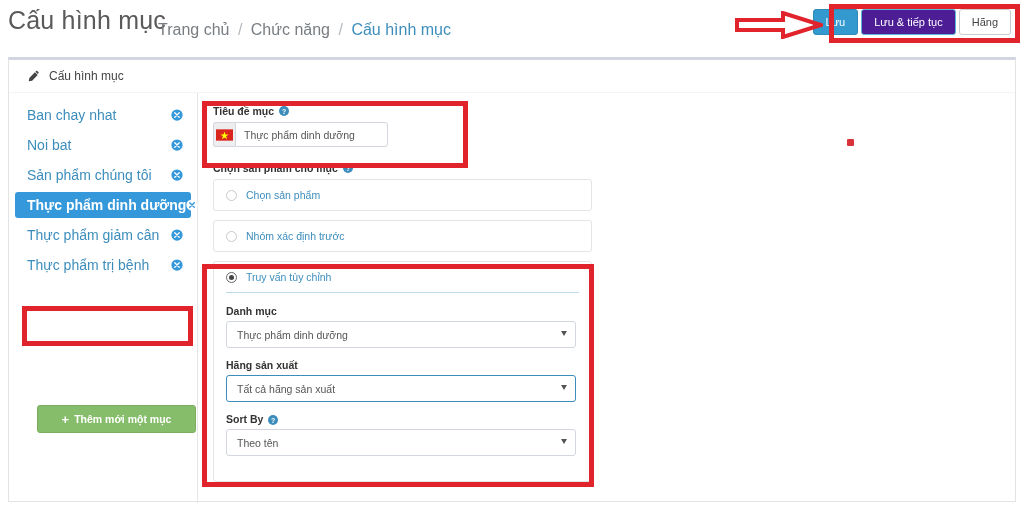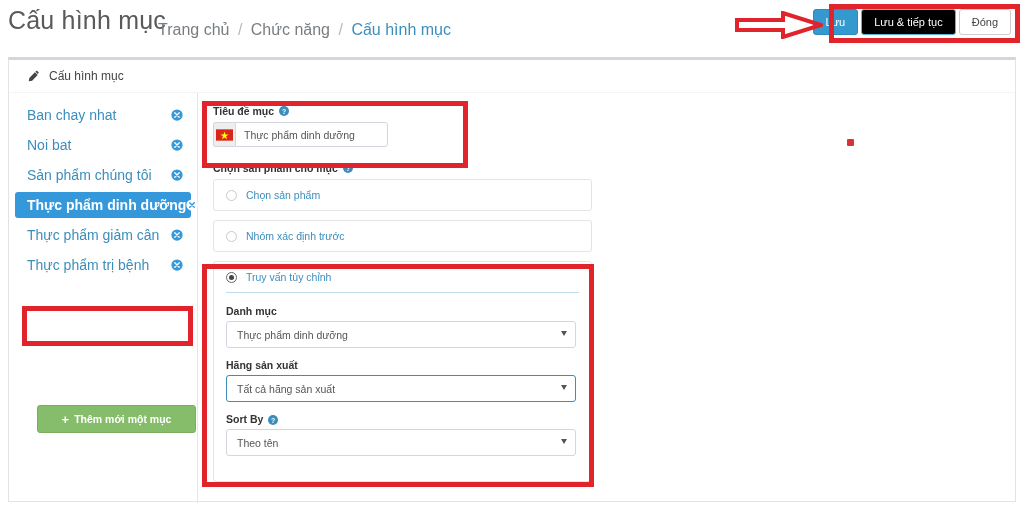--- a/index.html
+++ b/index.html
@@ -32,21 +32,21 @@
 
   
   .btn-group-top { position:absolute; right:13px; top:9px; display:flex; }
   .btn {
     border:1px solid transparent; font-size:11px;
     padding:0 12px; height:26px; line-height:24px;
     cursor:pointer; white-space:nowrap; border-radius:3px;
     font-family:"Liberation Sans", sans-serif;
   }
   .btn-save { background:#3499ce; color:#fff; border-color:#2f8ab9; margin-right:3px; }
-  .btn-savecont { background:#000000; color:#fff; border-color:#5ab9d9; margin-right:3px; }
+  .btn-savecont { background:#4c1d95; color:#fff; border-color:#5ab9d9; margin-right:3px; }
   .btn-close { background:#fff; color:#444; border-color:#ccc; }
 
   
   .red-arrow { position:absolute; left:735px; top:11px; width:88px; height:28px; }
 
   
   .ann-rect { position:absolute; border:5px solid #e1232b; background:transparent; pointer-events:none; }
   #ann-buttons { left:829px; top:4px; width:191px; height:39px; }
   #ann-title   { left:202px; top:101px; width:266px; height:67px; }
   #ann-query   { left:202px; top:264px; width:392px; height:223px; }
@@ -158,21 +158,21 @@
       <span class="bc-link">Trang chủ</span>
       <span class="bc-sep">/</span>
       <span class="bc-link">Chức năng</span>
       <span class="bc-sep">/</span>
       <span class="bc-active">Cấu hình mục</span>
     </div>
 
     <div class="btn-group-top">
       <button class="btn btn-save">Lưu</button>
       <button class="btn btn-savecont">Lưu &amp; tiếp tục</button>
-      <button class="btn btn-close">Đóng</button>
+      <button class="btn btn-close">Hãng</button>
     </div>
   </div>
 
   <svg class="red-arrow" viewBox="0 0 88 28">
     <polygon points="2,9 48,9 48,2 86,14 48,26 48,19 2,19" fill="none" stroke="#e1232b" stroke-width="4" stroke-linejoin="miter"></polygon>
   </svg>
 
   <div class="panel">
 
     <div class="panel-head">

